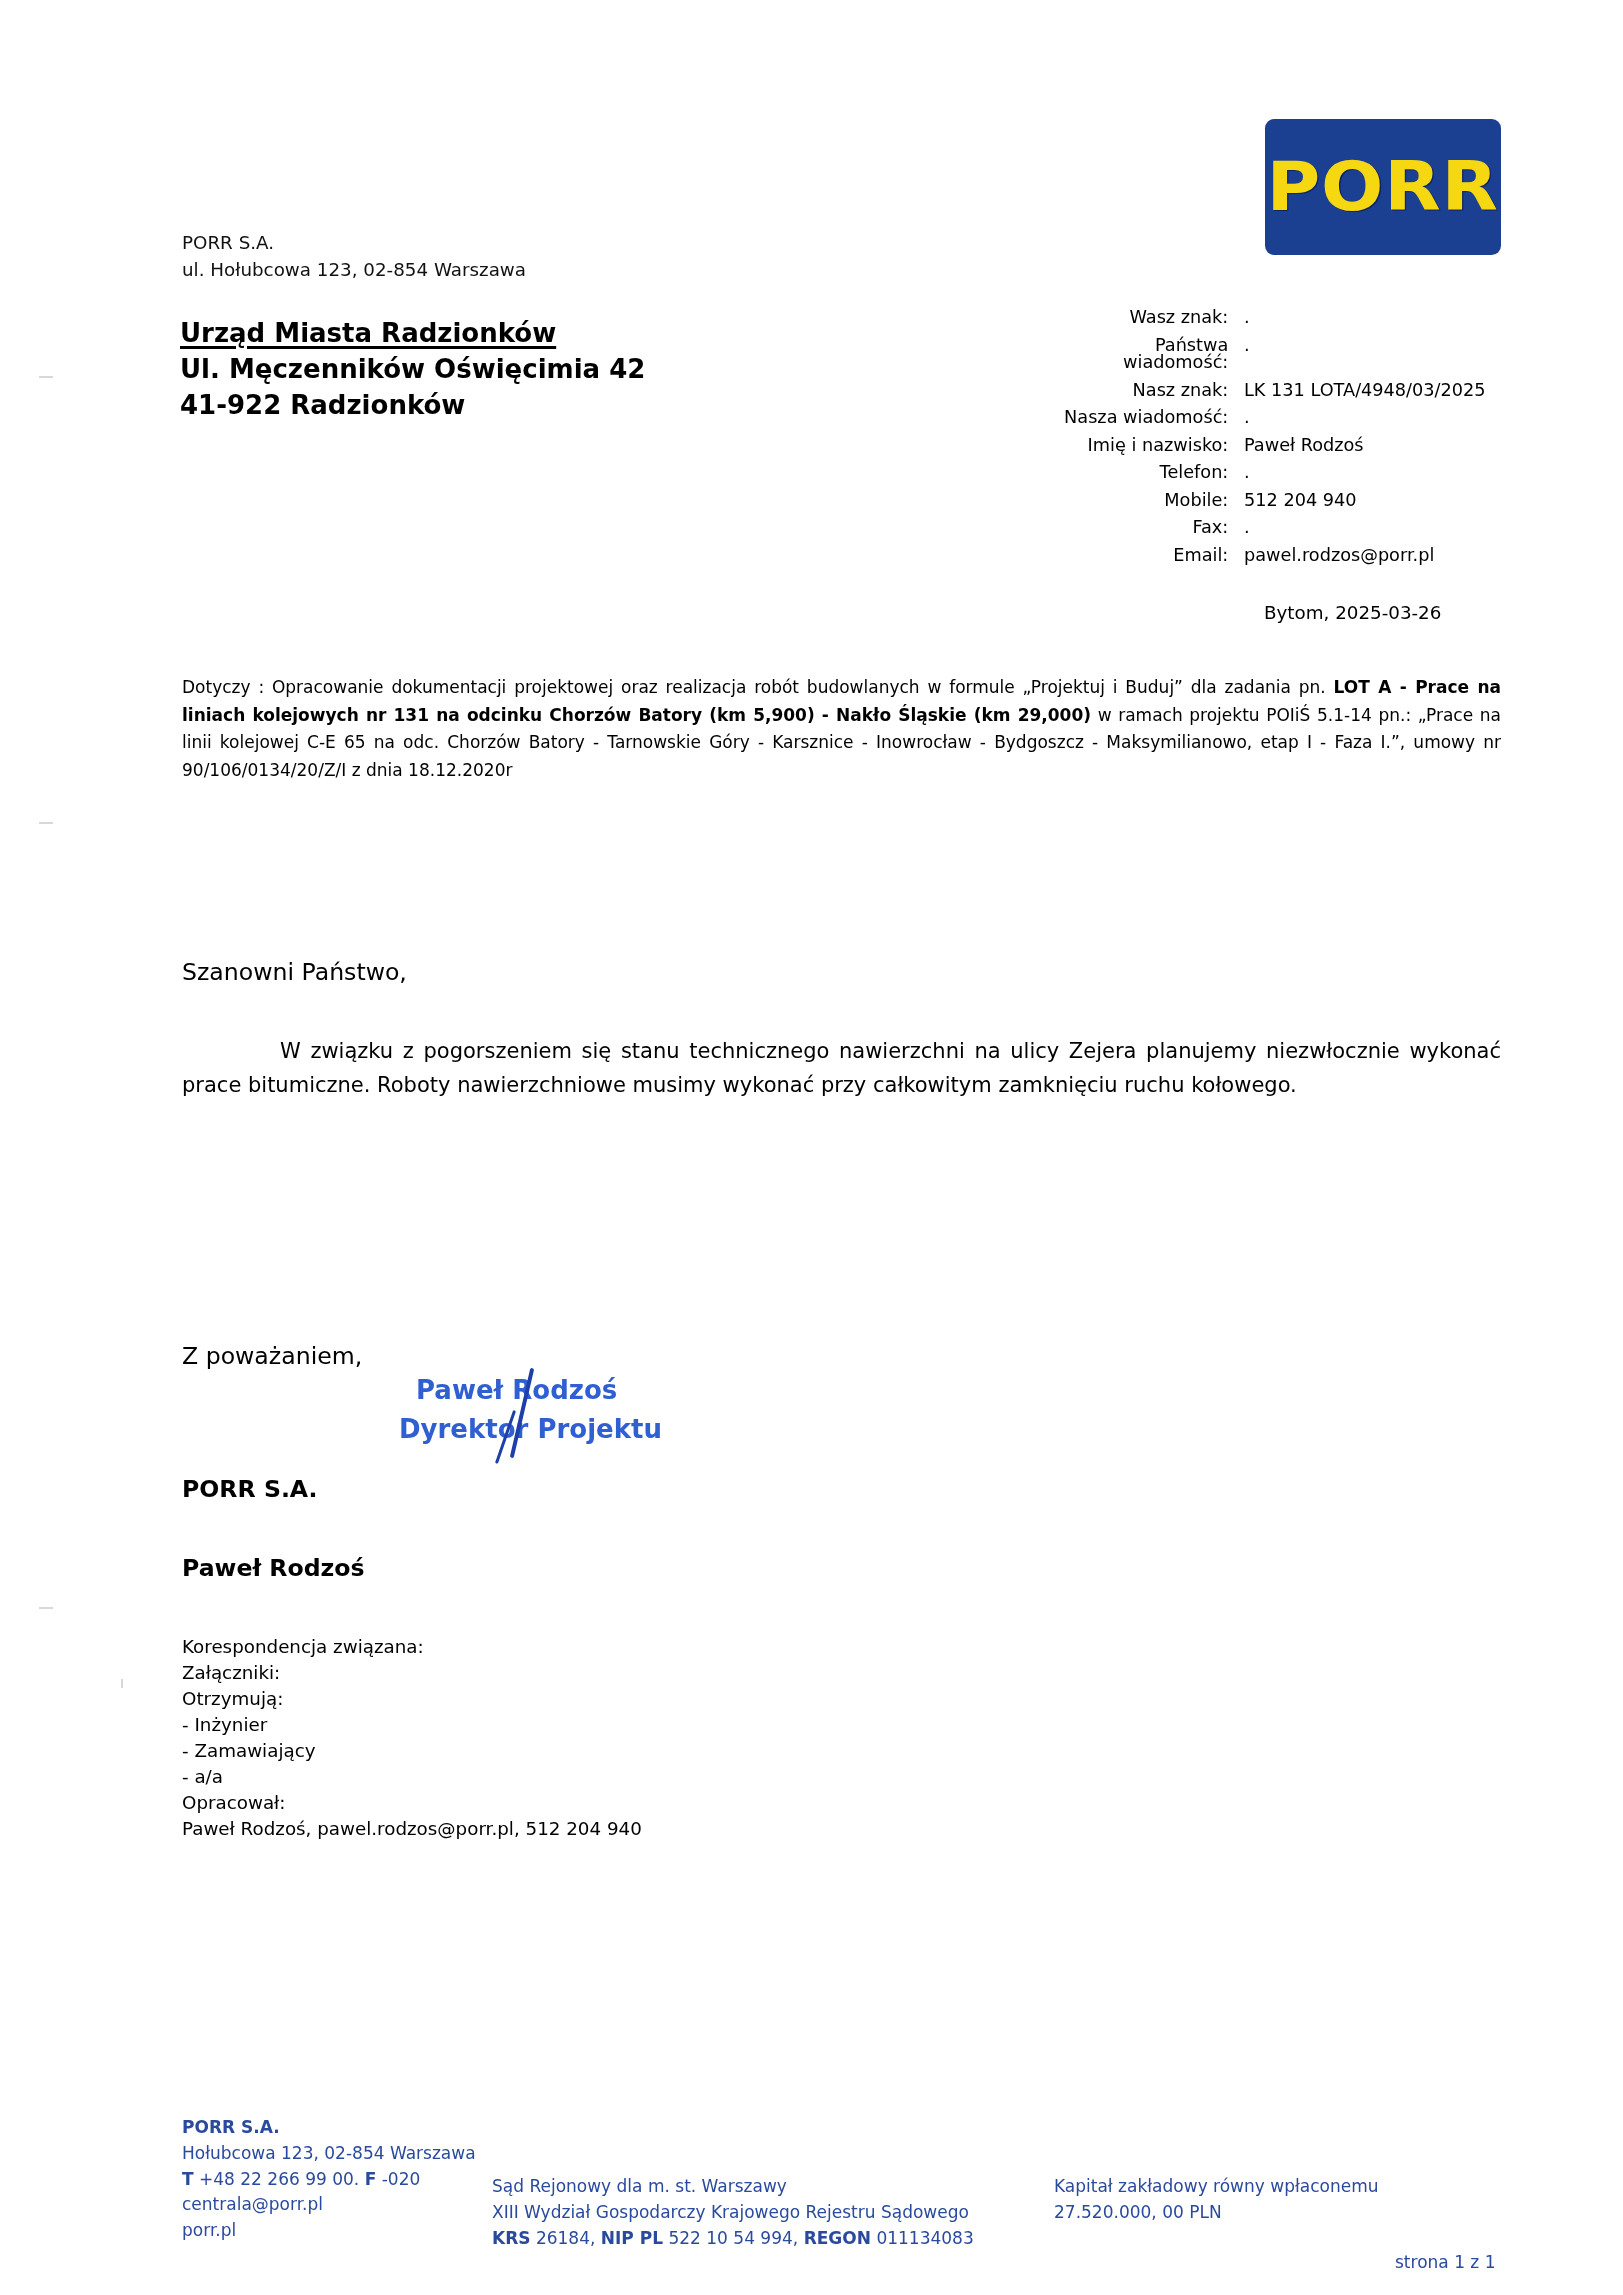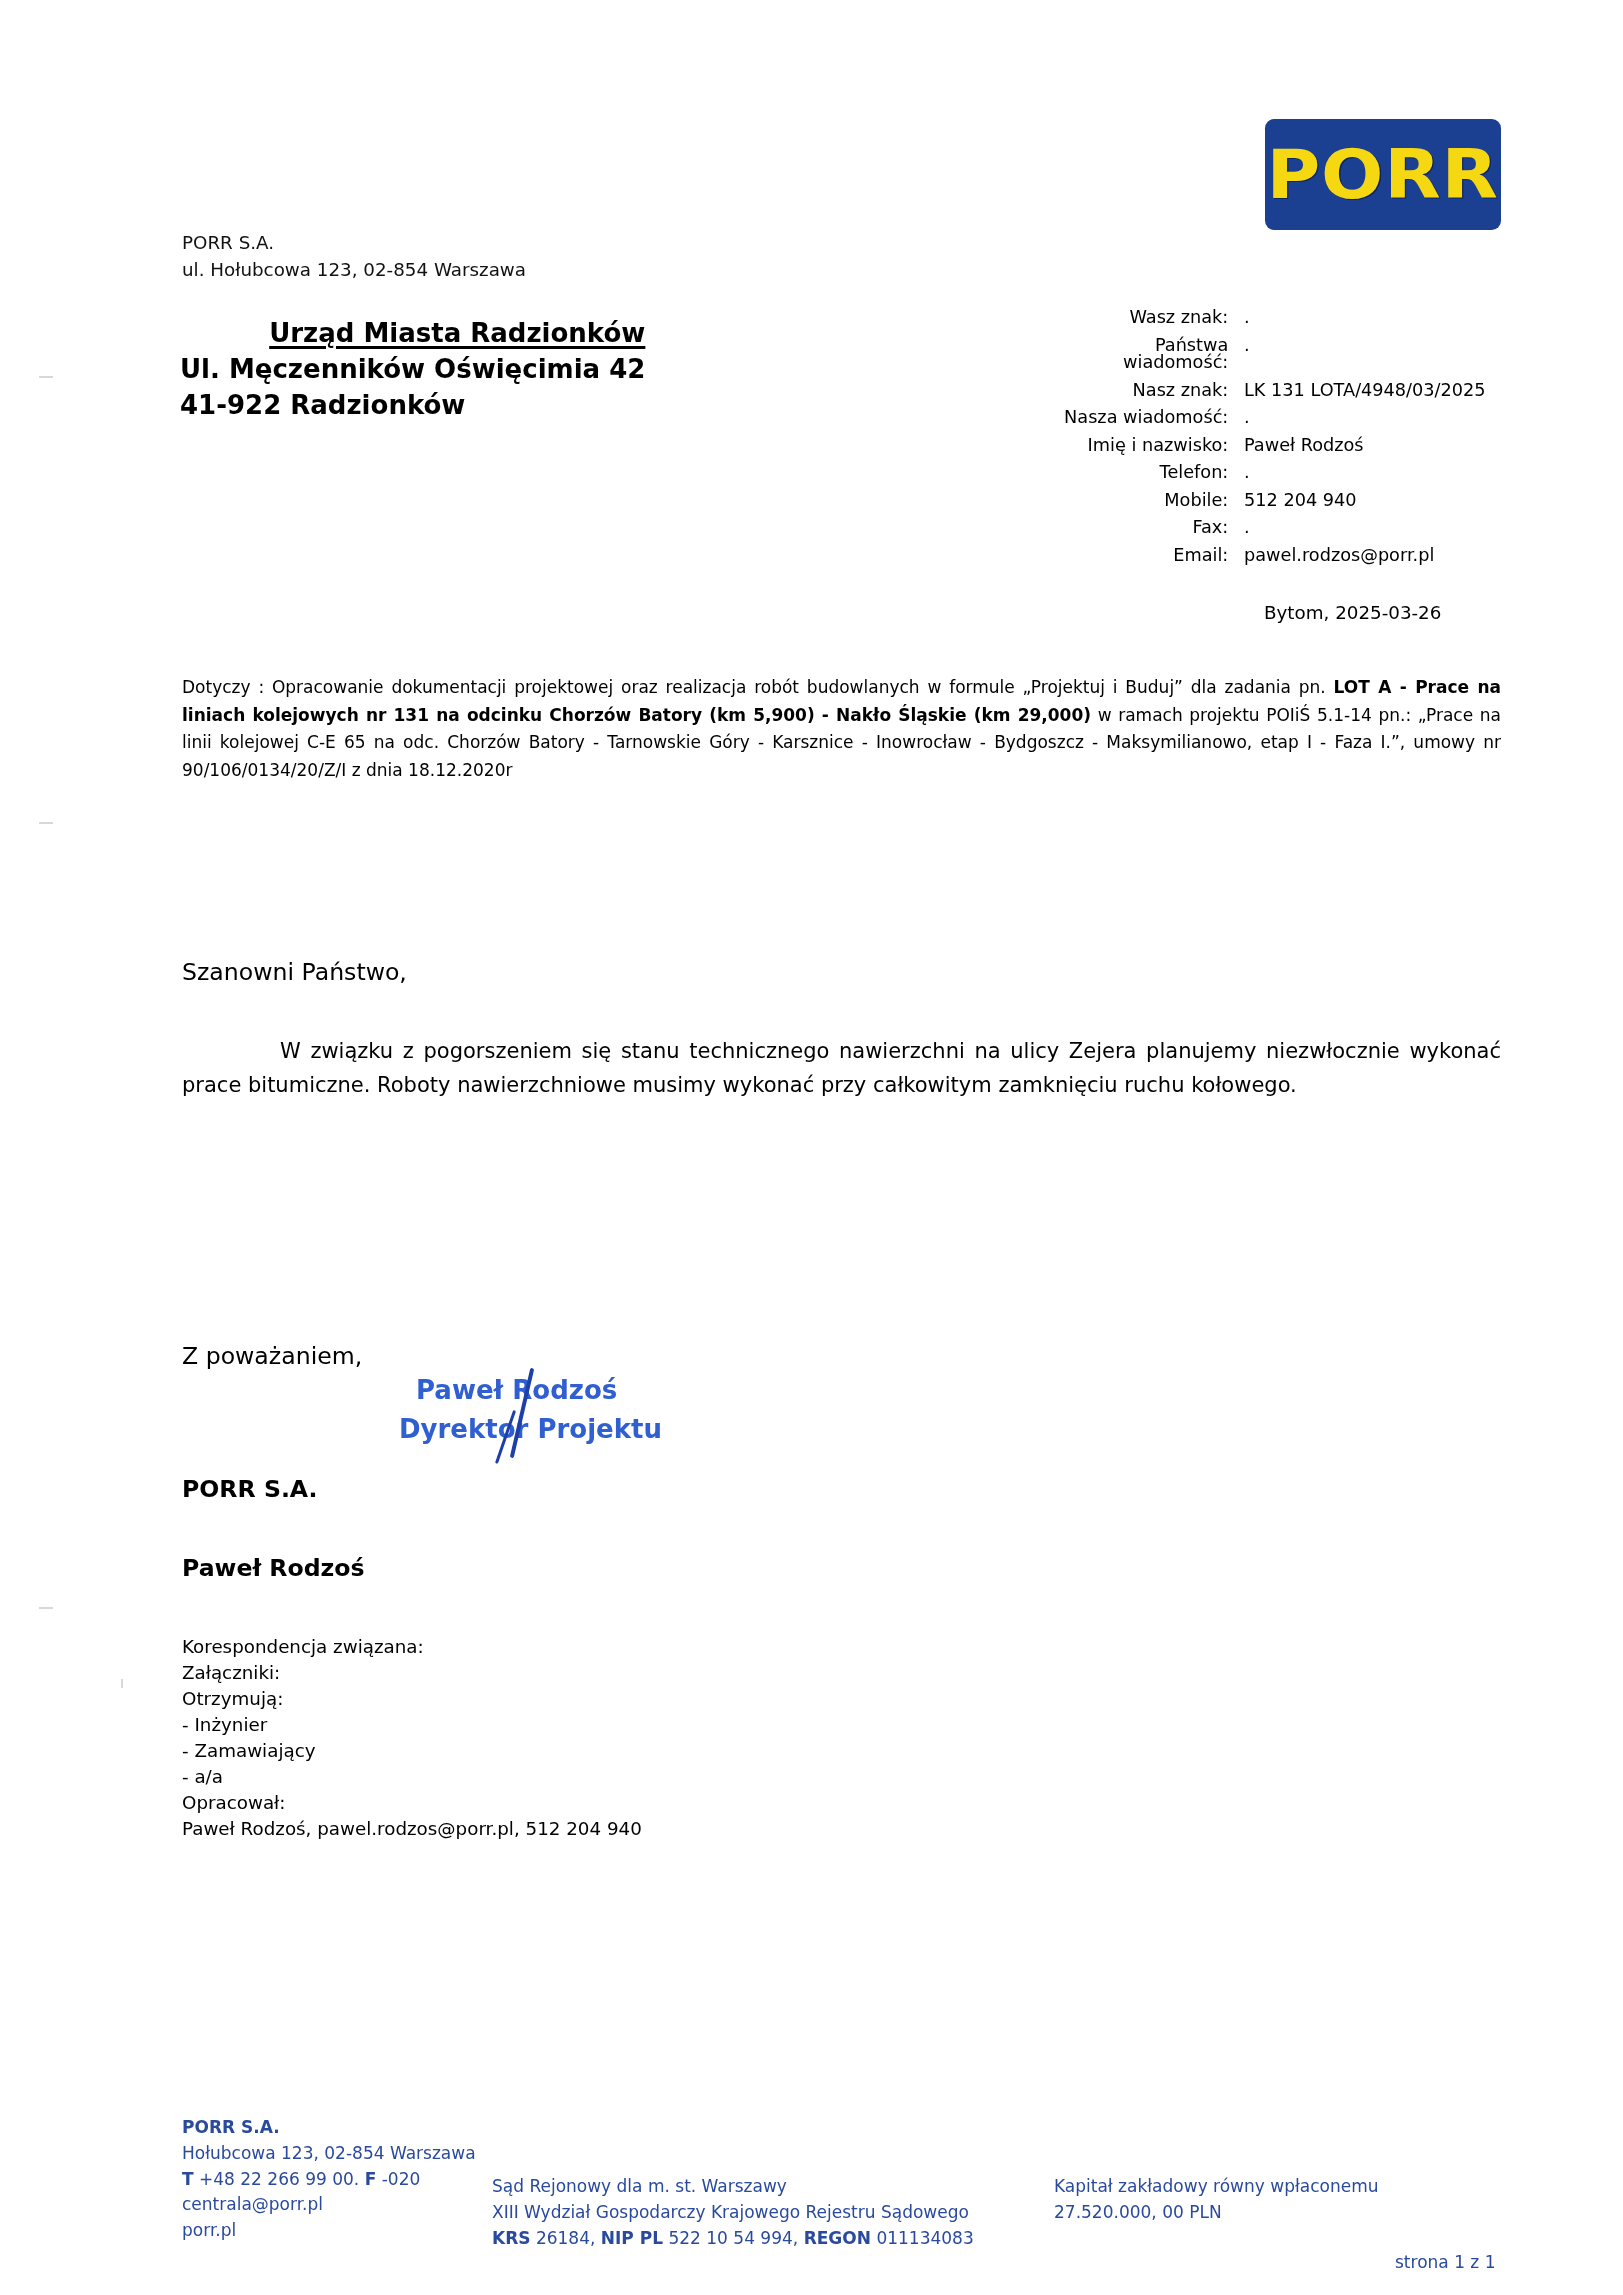--- a/index.html
+++ b/index.html
@@ -19,21 +19,21 @@
     overflow: hidden;
     box-sizing: border-box;
   }
 
   
   .logo-box {
     position: absolute;
     left: 1265px;
     top: 119px;
     width: 236px;
-    height: 111px;
+    height: 136px;
     background: #1b3f91;
     border-radius: 9.2px;
     display: flex;
     align-items: center;
     justify-content: center;
   }
   .logo-text {
     font-family: "DejaVu Sans", "Liberation Sans", sans-serif;
     font-weight: bold;
     font-size: 68px;
@@ -61,21 +61,20 @@
     top: 316px;
     font-size: 26px;
     font-weight: bold;
     line-height: 1.38;
     color: #000;
   }
   .recipient .ul {
     text-decoration: underline;
     text-underline-offset: 3.9px;
     text-decoration-thickness: 2.6px;
-    text-align: right;
   }
 
   
   .meta {
     position: absolute;
     left: 1048px;
     top: 309px;
     width: 458px;
     font-size: 17.7px;
     line-height: 1.0;

